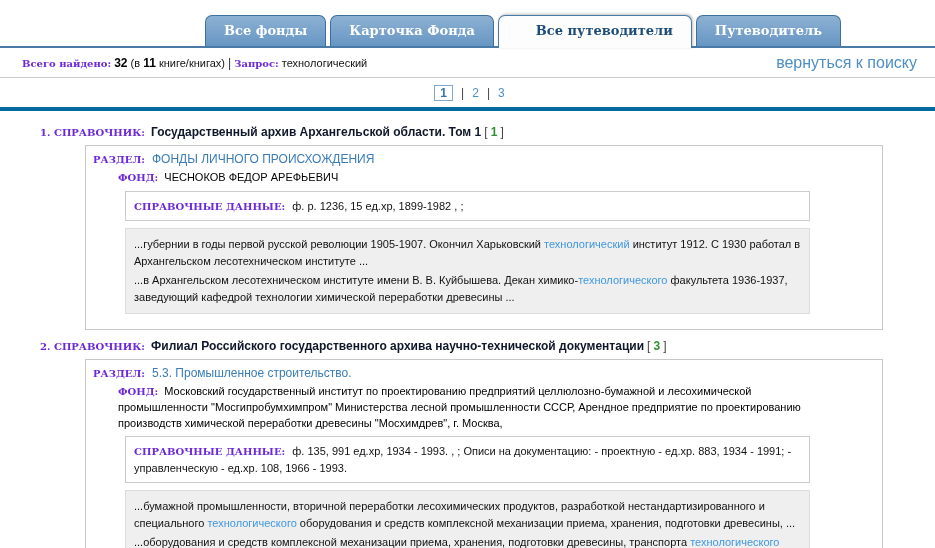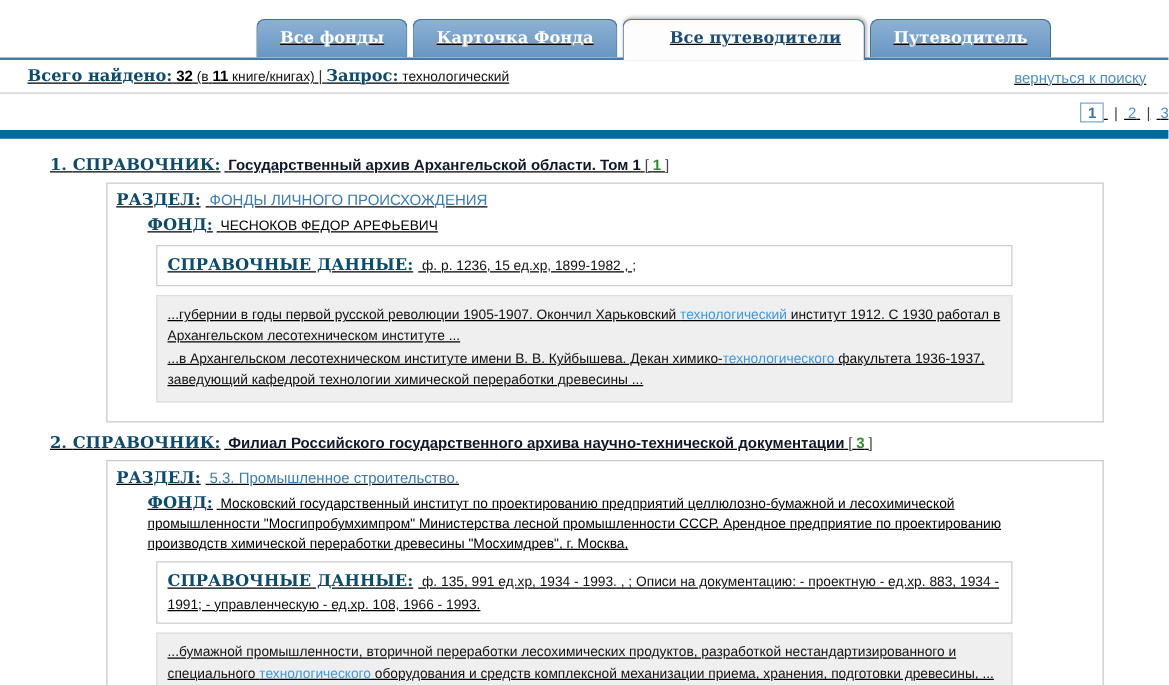--- a/index.html
+++ b/index.html
@@ -1,37 +1,37 @@
 <!DOCTYPE html>
 <html><head>
 <meta charset="utf-8">
 <style>
   html,body{margin:0;padding:0;background:#fff;}
   #app{width:935px;height:548px;overflow:hidden;background:#fff;position:relative;
-       font-family:"Liberation Sans",sans-serif;font-size:11px;color:#000;text-decoration:underline;}
+       font-family:"Liberation Sans",sans-serif;font-size:11px;color:#000;}
 
   
   .tabbar{padding:15px 0 0 205px;border-bottom:2px solid #4a7aa7;display:flex;gap:4px;align-items:flex-end;}
   .tab{background:linear-gradient(#8db1d3,#6796c4);border:1px solid #3e6f9f;border-bottom:none;
        border-radius:7px 7px 0 0;color:#fff;font-family:"DejaVu Serif",serif;font-weight:bold;
        font-size:13px;padding:7px 18px 8px 18px;cursor:pointer;white-space:nowrap;}
   .tab.active{background:#fdfdfd;color:#1d4d77;margin-bottom:-2px;padding-bottom:10px;
        border-color:#4a7aa7;box-shadow:1px -1px 3px rgba(0,0,0,0.25);padding-left:37px;}
 
   
   .summary{display:flex;justify-content:space-between;align-items:center;
            padding:6px 18px 5px 22px;border-bottom:1px solid #ccc;}
-  .lbl{font-family:"DejaVu Serif",serif;font-weight:bold;font-size:13px;color:#0c4a6e;}
+  .lbl{font-family:"DejaVu Serif",serif;font-weight:bold;font-size:10px;color:#6d28d9;}
   .num{font-weight:bold;font-size:12px;color:#000;}
   .plain{font-size:11px;color:#111;}
   .divider{color:#333;font-size:12px;}
-  .backlink{color:#4d8fc4;font-size:12px;text-decoration:none;cursor:pointer;margin-left:45px;}
+  .backlink{color:#4d8fc4;font-size:16px;text-decoration:none;cursor:pointer;margin-left:45px;}
 
   
-  .pagination{text-align:right;padding:7px 0 6px 4px;border-bottom:7px solid #0369a1;margin-right:10px;}
+  .pagination{text-align:center;padding:7px 0 6px 4px;border-bottom:4px solid #0369a1;margin-right:10px;}
   .pagination{margin:0;}
   .page-current{display:inline-block;border:1px solid #7fa8cc;color:#3a74ad;font-weight:bold;
                 font-size:12px;padding:0 5px;background:#fff;}
   .page-link{color:#4d8fc4;font-size:12px;text-decoration:none;cursor:pointer;}
   .page-sep{color:#444;font-size:12px;margin:0 5px;}
 
   
   .results{padding-top:14px;}
   .result{margin-bottom:9px;}
   .result-head{margin:0 0 6px 40px;}

